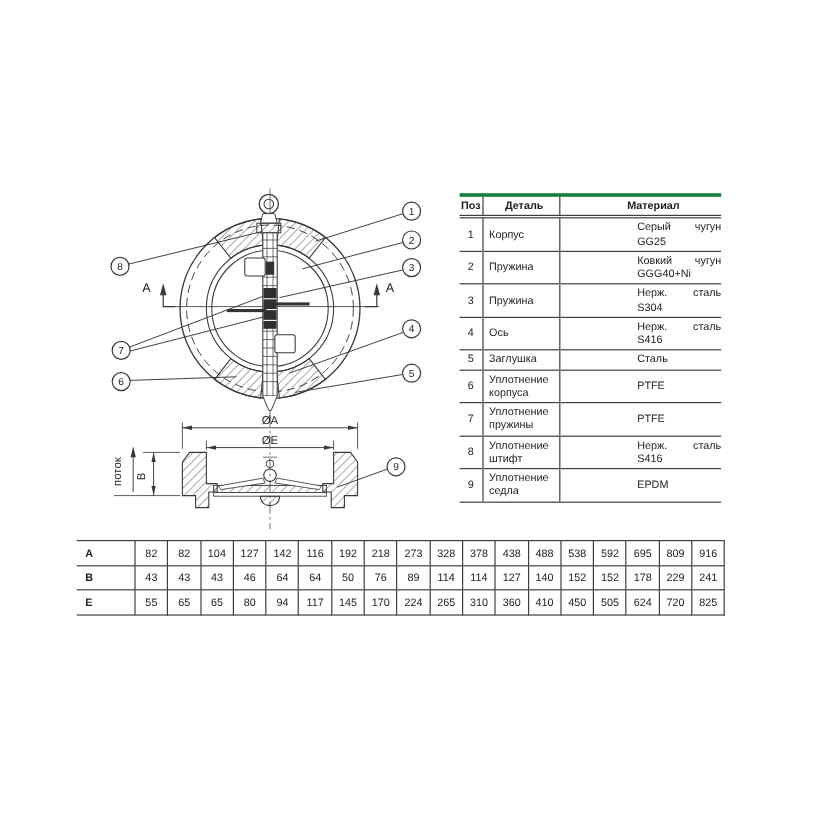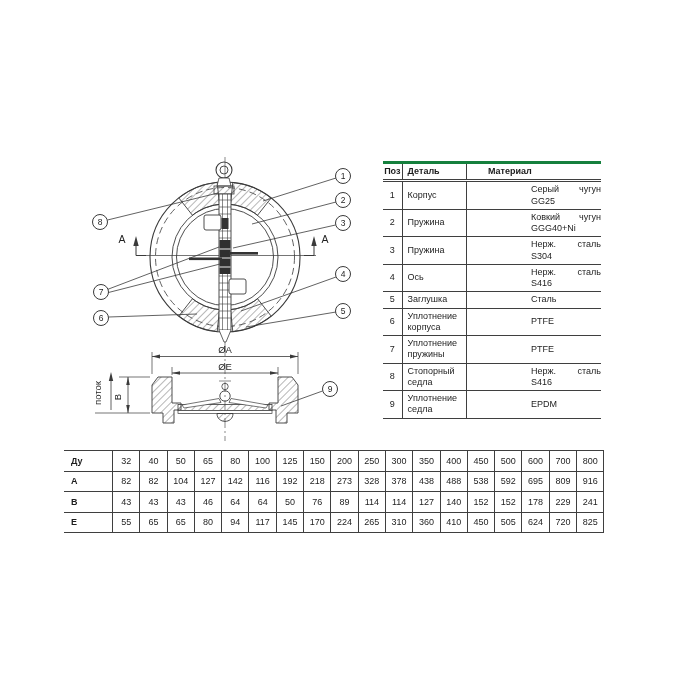--- a/index.html
+++ b/index.html
@@ -6,21 +6,21 @@
   .screen{position:relative;width:700px;height:700px;background:#ffffff;overflow:hidden;
           font-family:"Liberation Sans", sans-serif;color:#1a1a1a;}
   svg{position:absolute;left:0;top:0;}
   svg text{font-family:"Liberation Sans", sans-serif;fill:#1f1f1f;}
 
   
   .parts-table{position:absolute;left:383px;top:161px;width:218px;border-collapse:collapse;
                font-size:9px;line-height:1.25;color:#1d1d1d;}
   .parts-table thead tr{border-top:3px solid #15803d;border-bottom:3px double #3f3f3f;}
   .parts-table tbody tr{border-bottom:1px solid #3f3f3f;}
-  .parts-table th{font-weight:bold;text-align:left;padding:2px 0 2px 0;}
+  .parts-table th{font-weight:bold;text-align:center;padding:2px 0 2px 0;}
   .parts-table td{padding:2px 0 2px 0;vertical-align:middle;}
   .parts-table th:nth-child(1),.parts-table td:nth-child(1){width:25px;text-align:center;
       border-right:1px solid #3f3f3f;}
   .parts-table th:nth-child(2),.parts-table td:nth-child(2){width:84px;padding-left:5px;
       border-right:1px solid #3f3f3f;}
   .parts-table th:nth-child(3),.parts-table td:nth-child(3){padding-left:21px;}
   .pt-detail span{display:block;max-width:60px;}
   .pt-material span{display:block;width:70px;text-align:justify;margin-left:43px;}
 
   
@@ -287,61 +287,40 @@
           <td class="pt-detail">
             <span>Уплотнение пружины</span>
           </td>
           <td class="pt-material">
             <span>PTFE</span>
           </td>
         </tr>
         <tr>
           <td class="pt-pos"><span>8</span></td>
           <td class="pt-detail">
-            <span>Стопорный седла</span>
+            <span>Уплотнение штифт</span>
           </td>
           <td class="pt-material">
             <span>Нерж. сталь S416</span>
           </td>
         </tr>
         <tr>
           <td class="pt-pos"><span>9</span></td>
           <td class="pt-detail">
             <span>Уплотнение седла</span>
           </td>
           <td class="pt-material">
             <span>EPDM</span>
           </td>
         </tr>
       </tbody>
   </table>
 
   <table class="dims-table">
     <tbody>
-        <tr>
-          <th>Ду</th>
-          <td>32</td>
-          <td>40</td>
-          <td>50</td>
-          <td>65</td>
-          <td>80</td>
-          <td>100</td>
-          <td>125</td>
-          <td>150</td>
-          <td>200</td>
-          <td>250</td>
-          <td>300</td>
-          <td>350</td>
-          <td>400</td>
-          <td>450</td>
-          <td>500</td>
-          <td>600</td>
-          <td>700</td>
-          <td>800</td>
-        </tr>
         <tr>
           <th>A</th>
           <td>82</td>
           <td>82</td>
           <td>104</td>
           <td>127</td>
           <td>142</td>
           <td>116</td>
           <td>192</td>
           <td>218</td>

